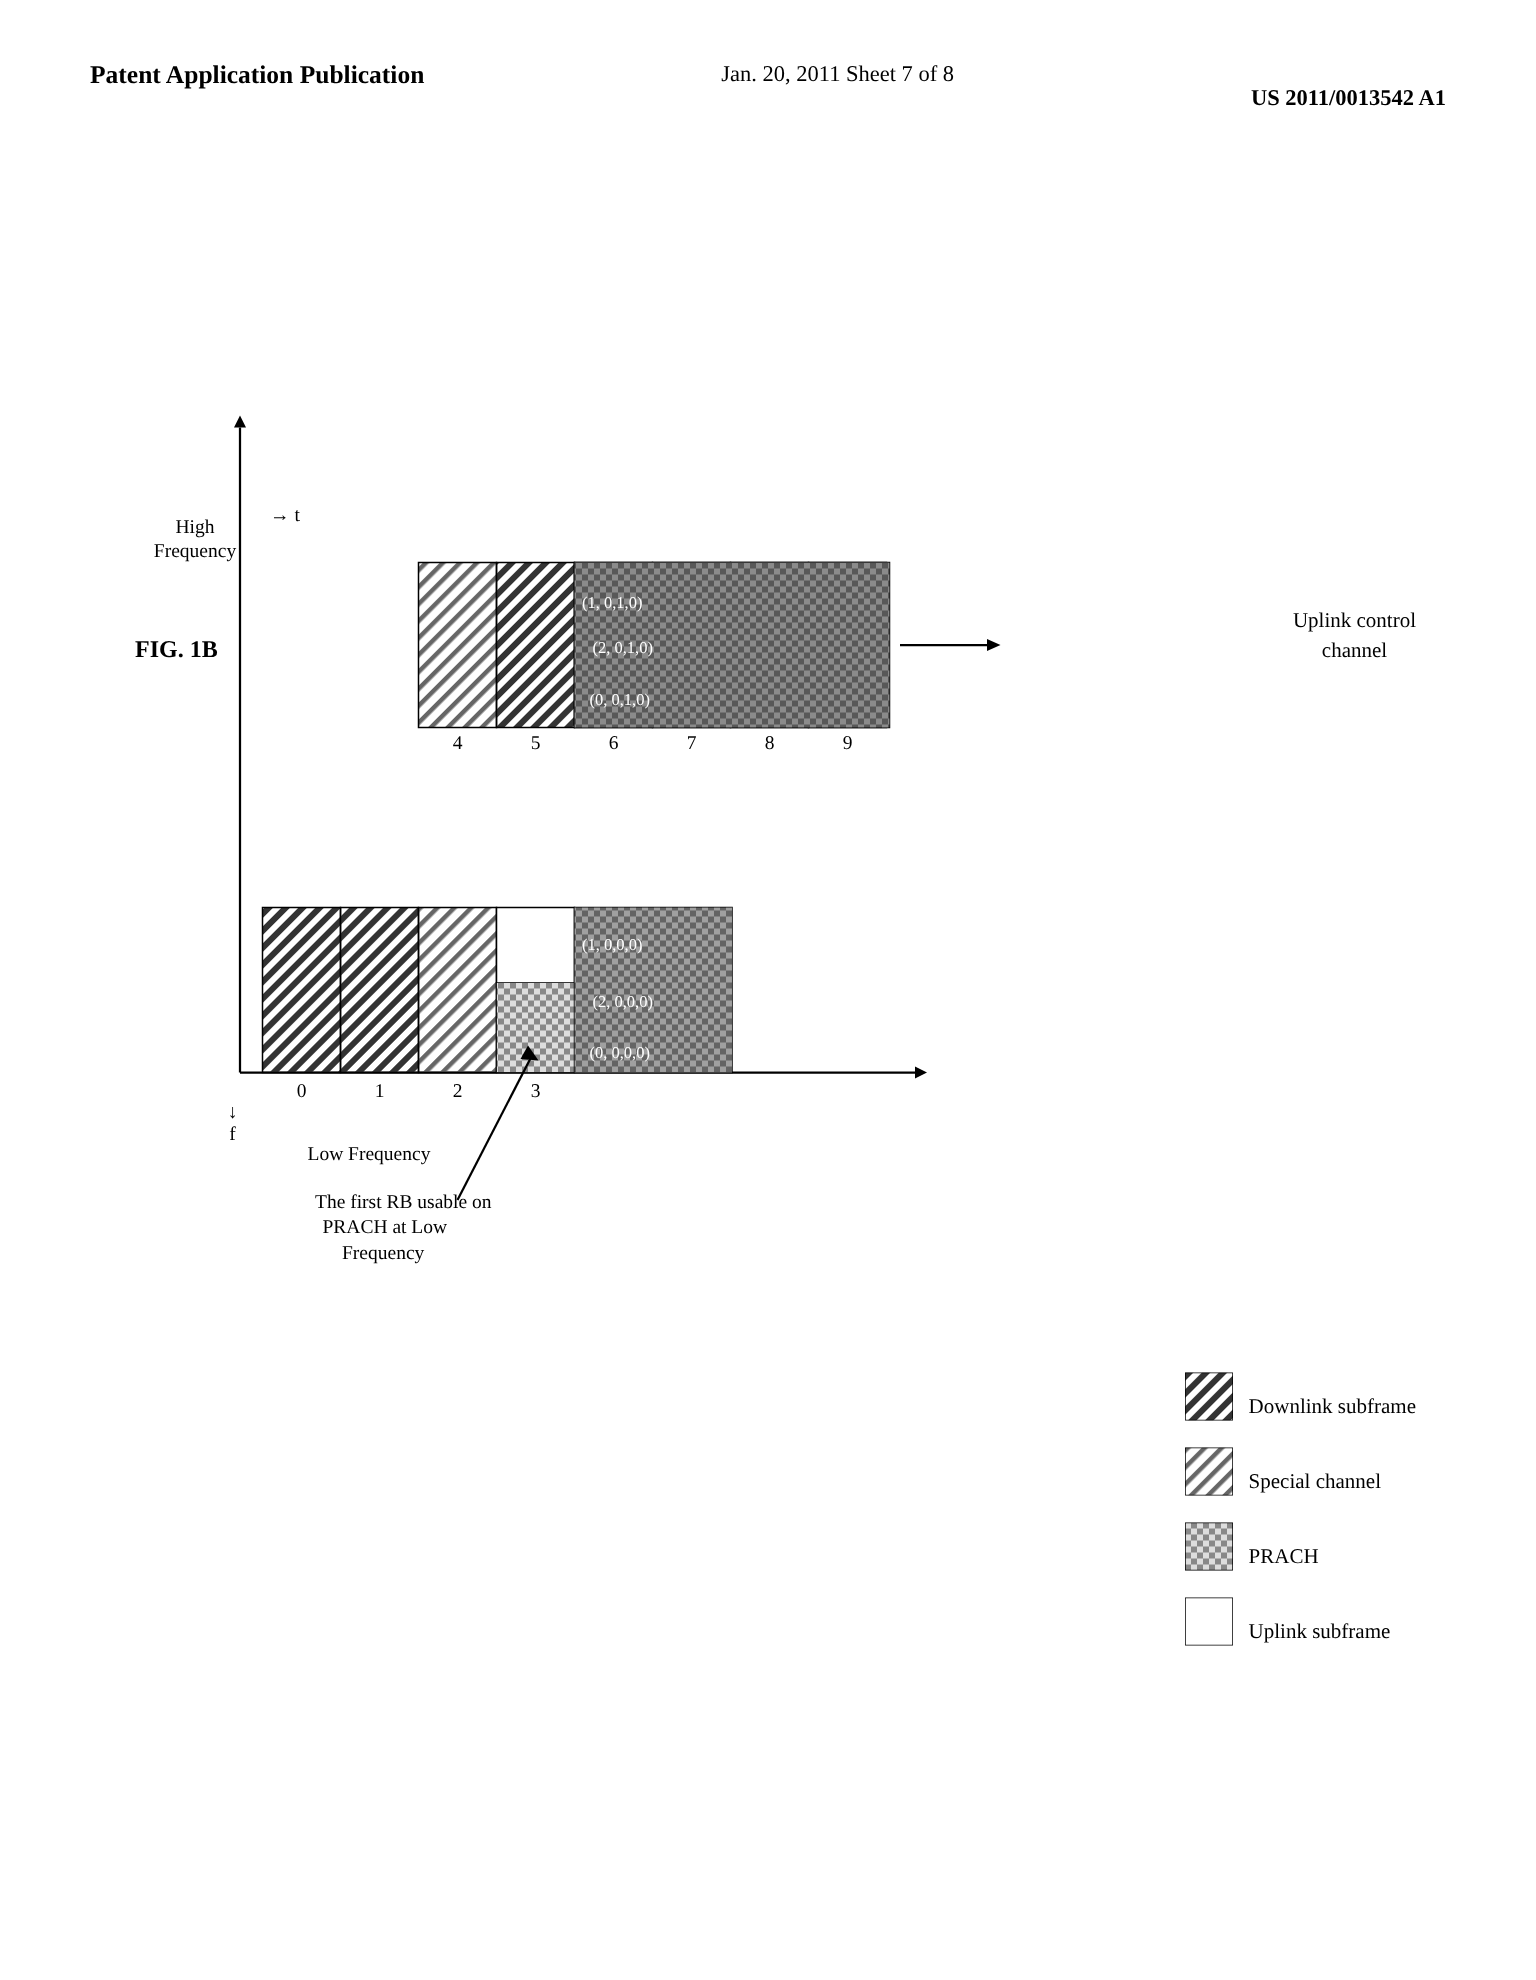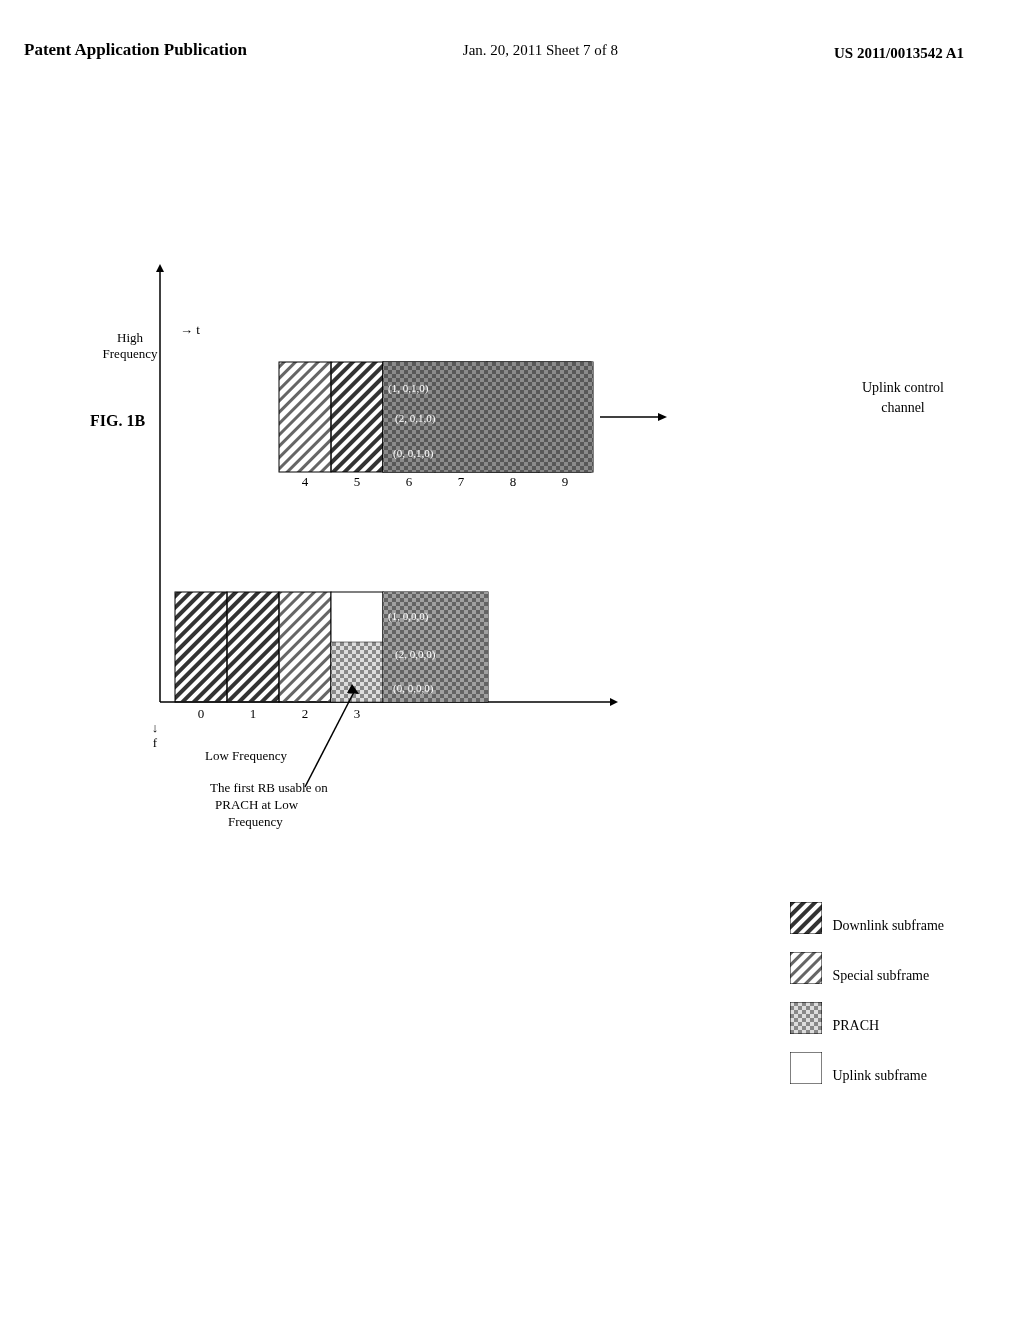--- a/index.html
+++ b/index.html
@@ -10,35 +10,35 @@
       font-family: 'Times New Roman', Times, serif;
       overflow: hidden;
       position: relative;
     }
 
     
     .header {
       display: flex;
       justify-content: space-between;
       align-items: flex-start;
-      padding: 40px 60px 0 24px;
+      padding: 40px 60px 0 60px;
     }
     .header-left {
       font-size: 17px;
       font-weight: bold;
     }
     .header-center {
       font-size: 15px;
       text-align: center;
       margin-top: 2px;
     }
     .header-right {
       font-size: 15px;
       font-weight: bold;
-      margin-top: 5px;
+      margin-top: 18px;
     }
 
     
     .figure-area {
       position: relative;
       width: 100%;
       height: 1200px;
       margin-top: 20px;
     }
 
@@ -76,21 +76,21 @@
       flex-shrink: 0;
     }
     .legend-label {
       font-size: 14px;
     }
 
     
     .uplink-control-label {
       position: absolute;
       right: 80px;
-      top: 296px;
+      top: 310px;
       font-size: 14px;
       text-align: center;
       line-height: 1.4;
     }
   </style>
 </head>
 <body>
 
 <div class="header">
   <div class="header-left">Patent Application Publication</div>
@@ -216,21 +216,21 @@
 
     <div class="legend-item">
       <svg class="legend-box" width="32" height="32">
         <defs>
           <pattern id="leg-diag-light" x="0" y="0" width="8" height="8" patternUnits="userSpaceOnUse" patternTransform="rotate(45)">
             <rect width="3" height="8" fill="#666"></rect>
           </pattern>
         </defs>
         <rect width="32" height="32" fill="url(#leg-diag-light)" stroke="#000" stroke-width="1"></rect>
       </svg>
-      <span class="legend-label">Special subframe</span>
+      <span class="legend-label">Special channel</span>
     </div>
 
     <div class="legend-item">
       <svg class="legend-box" width="32" height="32">
         <defs>
           <pattern id="leg-checker" x="0" y="0" width="8" height="8" patternUnits="userSpaceOnUse">
             <rect width="8" height="8" fill="#888"></rect>
             <rect width="4" height="4" fill="#ddd"></rect>
             <rect x="4" y="4" width="4" height="4" fill="#ddd"></rect>
           </pattern>

